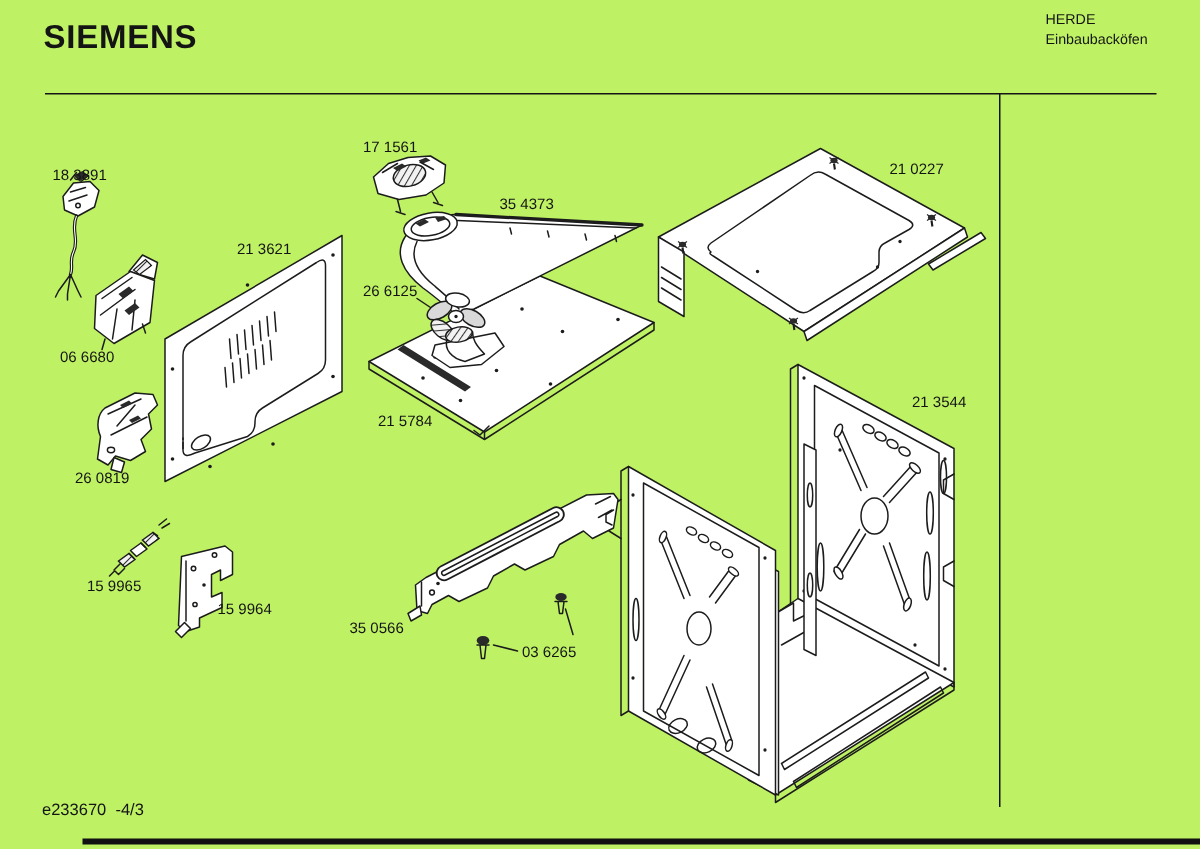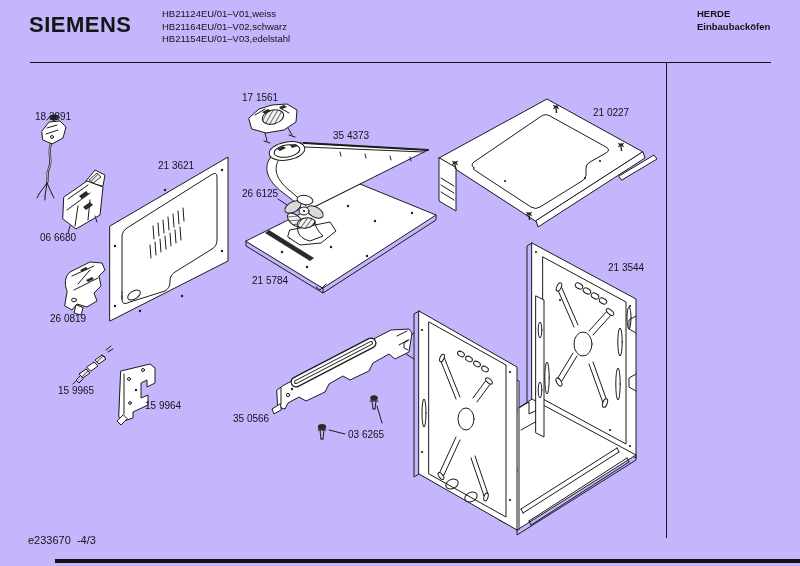--- a/index.html
+++ b/index.html
@@ -1,46 +1,41 @@
 <!DOCTYPE html>
 <html><head>
 <meta charset="utf-8">
 <style>
   html,body{margin:0;padding:0;background:#e8e8e8;}
-  .page{position:relative;width:800px;height:566px;background:#c4b5fd;overflow:hidden;
+  .page{position:relative;width:800px;height:566px;background:#bef264;overflow:hidden;
         font-family:"Liberation Sans",sans-serif;color:#141414;}
   .abs{position:absolute;}
   .brand{left:29px;top:12px;font-size:22px;font-weight:bold;letter-spacing:.5px;}
   .models{left:162px;top:8px;font-size:9.5px;line-height:12.5px;}
-  .category{left:697px;top:8px;font-size:9.5px;line-height:12.5px;font-weight:bold;}
+  .category{left:697px;top:8px;font-size:9.5px;line-height:12.5px;}
   .docnum{left:28px;top:534px;font-size:11px;white-space:pre;}
   .hrule{left:30px;top:62px;width:741px;height:1.4px;background:#141414;}
   .vrule{left:666px;top:62px;width:1.3px;height:476px;background:#141414;}
   .botbar{left:55px;top:559px;width:745px;height:4px;background:#111;}
   svg.diagram{position:absolute;left:0;top:0;}
   .ln{fill:none;stroke:#1c1c1c;stroke-width:1;stroke-linejoin:round;stroke-linecap:round;}
   .ln2{fill:none;stroke:#1c1c1c;stroke-width:2.2;stroke-linejoin:round;stroke-linecap:round;}
   .wh{fill:#ffffff;stroke:#1c1c1c;stroke-width:1;stroke-linejoin:round;stroke-linecap:round;}
   .gy{fill:#d9d9d9;stroke:#1c1c1c;stroke-width:1;}
   .dk{fill:#2a2a2a;stroke:none;}
   .dot{fill:#1c1c1c;stroke:none;}
   text.plabel{font-family:"Liberation Sans",sans-serif;font-size:10px;fill:#141414;}
 </style>
 </head>
 <body>
 
 <div class="page">
 
   <div class="abs brand">SIEMENS</div>
 
-  <div class="abs models">
-    <div>HB21124EU/01–V01,weiss</div>
-    <div>HB21164EU/01–V02,schwarz</div>
-    <div>HB21154EU/01–V03,edelstahl</div>
-  </div>
 
   <div class="abs category">
     <div>HERDE</div>
     <div>Einbaubacköfen</div>
   </div>
 
   <div class="abs hrule"></div>
   <div class="abs vrule"></div>
   <div class="abs botbar"></div>
 

